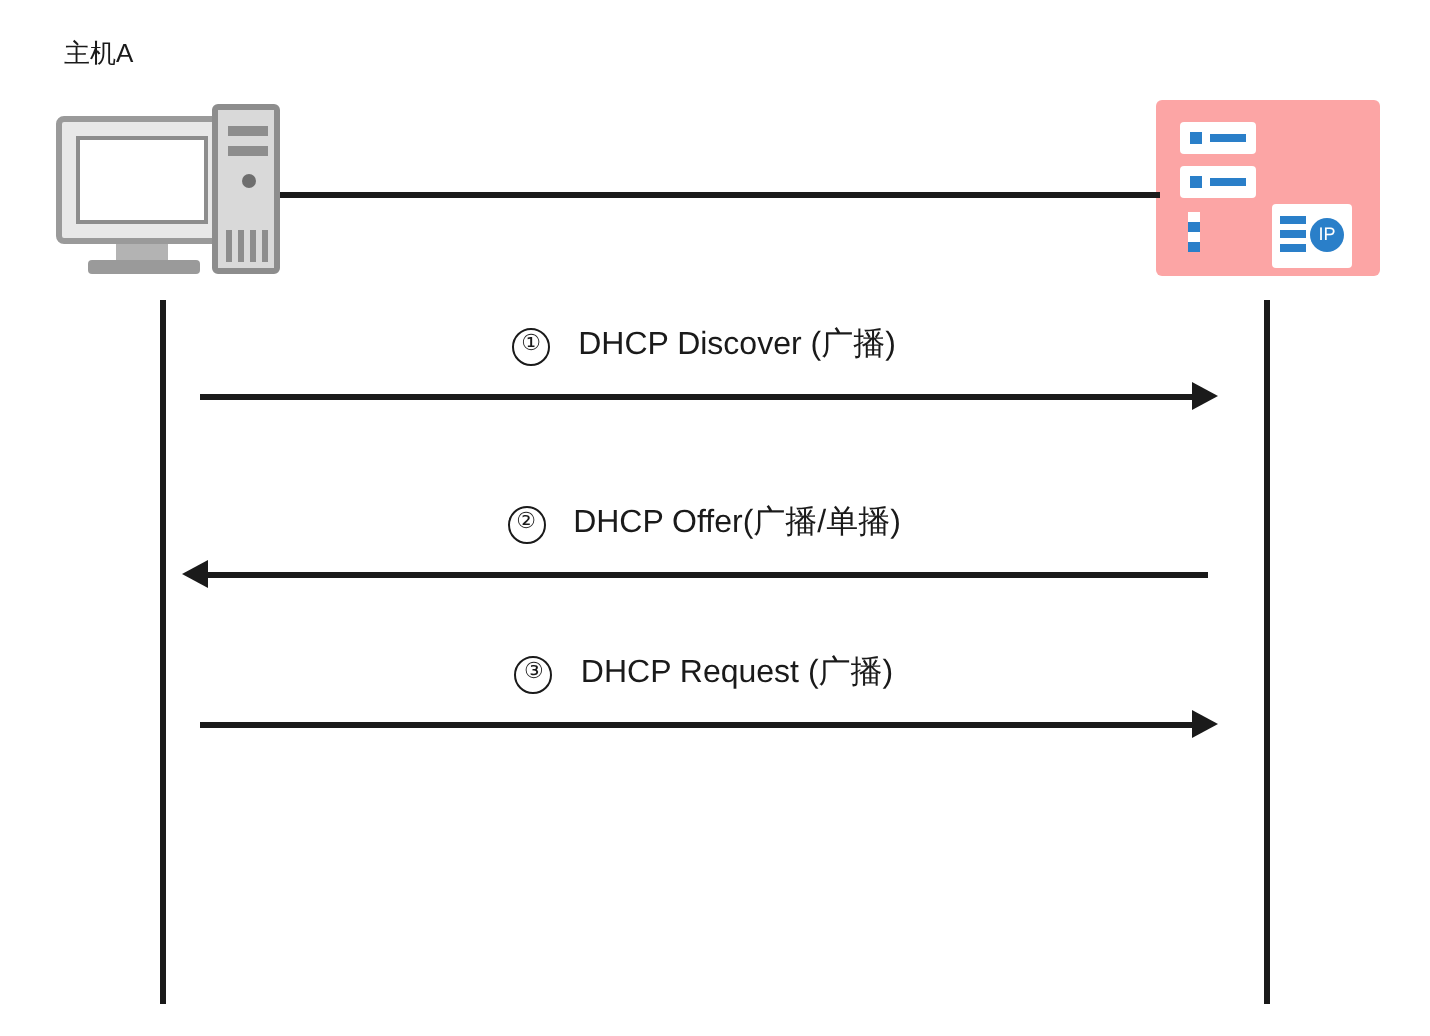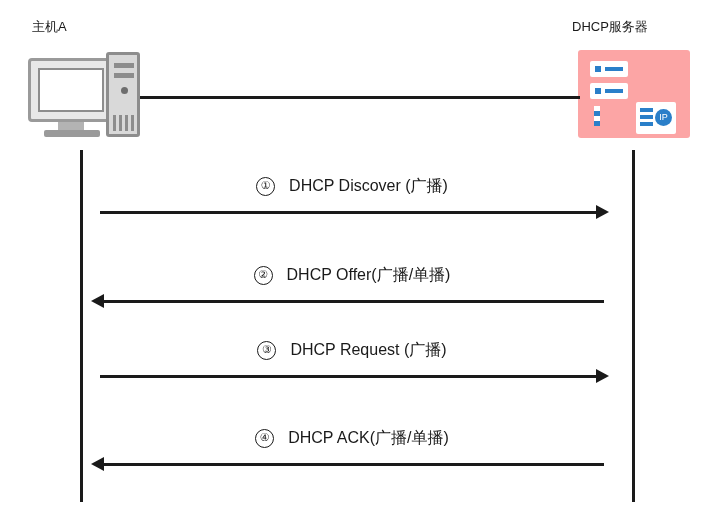--- a/index.html
+++ b/index.html
@@ -181,21 +181,20 @@
   }
   #lifeline-client { left: 80px; }
   #lifeline-server { left: 632px; }
 
   
   .message {
     position: absolute;
     left: 92px;
     width: 520px;
     height: 60px;
-    margin-top: 14px;
   }
   .msg-text {
     position: absolute;
     left: 0;
     top: 0;
     width: 520px;
     text-align: center;
     font-size: 16px;
     color: #1a1a1a;
     white-space: nowrap;
@@ -241,21 +240,20 @@
   #msg-2 { top: 251px; }
   #msg-3 { top: 326px; }
   #msg-4 { top: 414px; }
 </style>
 </head>
 <body>
 
 <div id="canvas">
 
   <div class="node-label" id="client-label">主机A</div>
-  <div class="node-label" id="server-label">DHCP服务器</div>
 
   <div class="computer">
     <div class="comp-monitor-body">
       <div class="comp-screen"></div>
     </div>
     <div class="comp-stand"></div>
     <div class="comp-base"></div>
     <div class="comp-tower">
       <div class="tower-bar b1"></div>
       <div class="tower-bar b2"></div>
@@ -302,21 +300,14 @@
   </div>
 
   <div class="message" id="msg-2">
     <div class="msg-text">
       <span class="msg-num">②</span><span>DHCP Offer(广播/单播)</span>
     </div>
     <div class="arrow-line"></div>
     <div class="arrow-head left"></div>
   </div>
 
-  <div class="message" id="msg-4">
-    <div class="msg-text">
-      <span class="msg-num">④</span><span>DHCP ACK(广播/单播)</span>
-    </div>
-    <div class="arrow-line"></div>
-    <div class="arrow-head left"></div>
-  </div>
 
 </div>
 
 </body></html>

